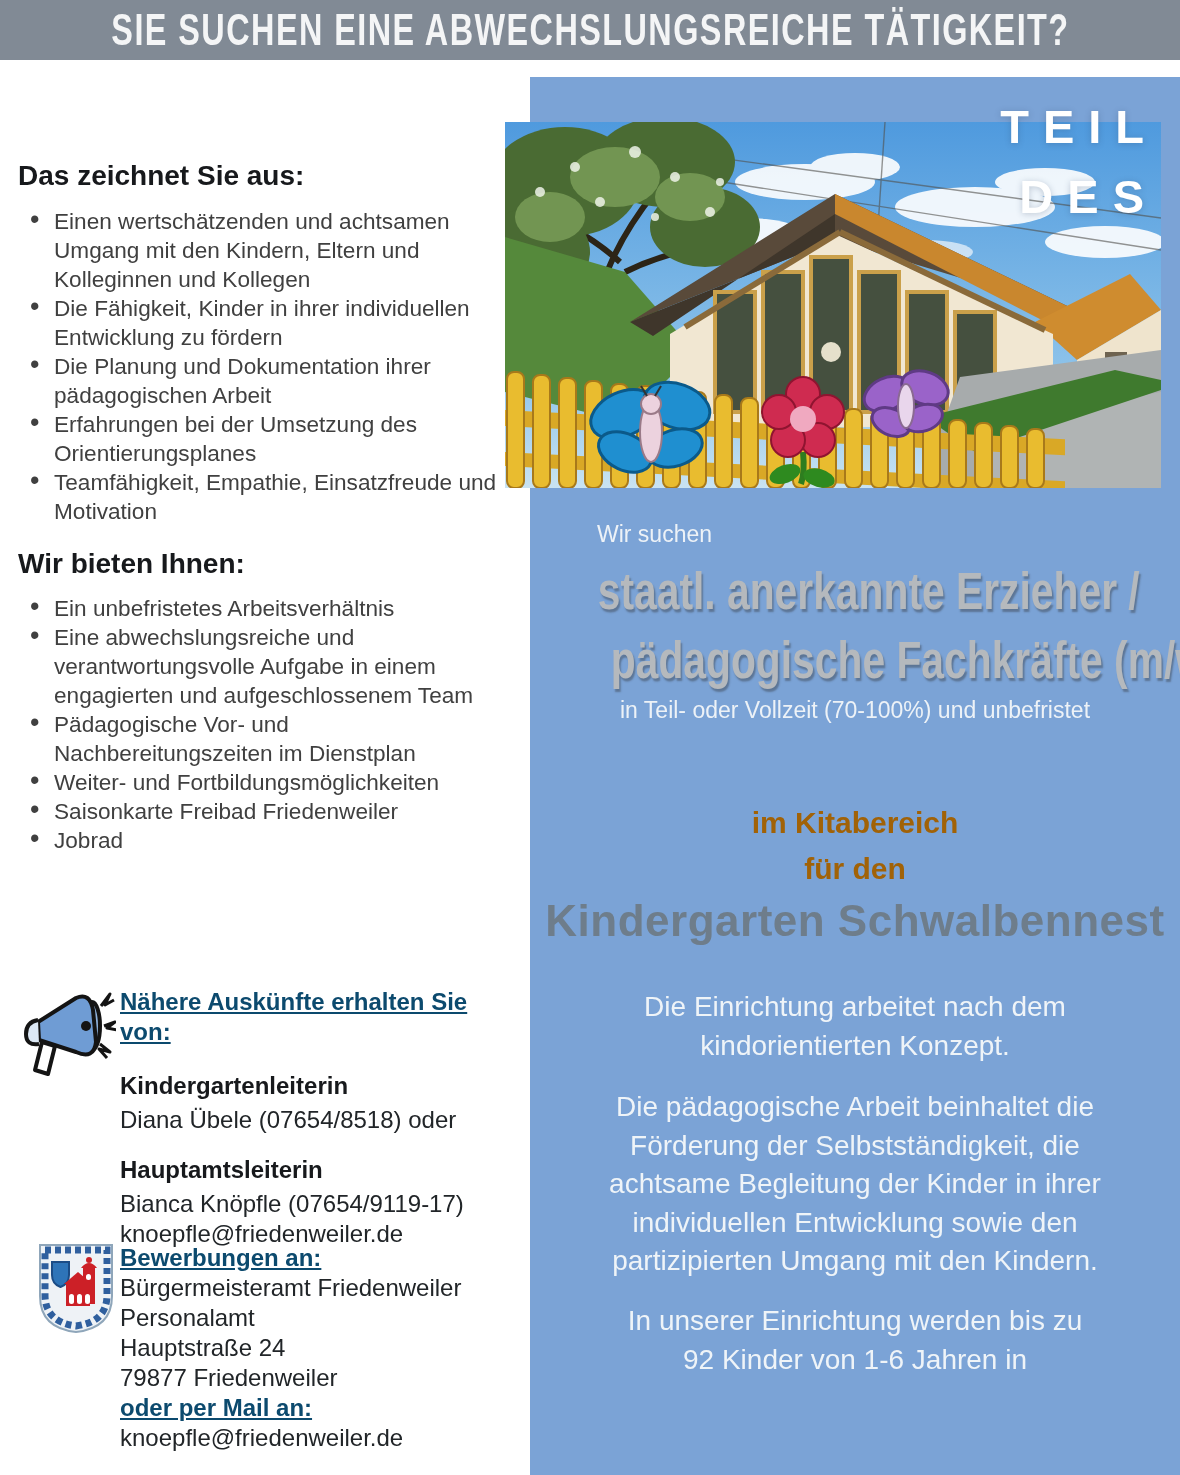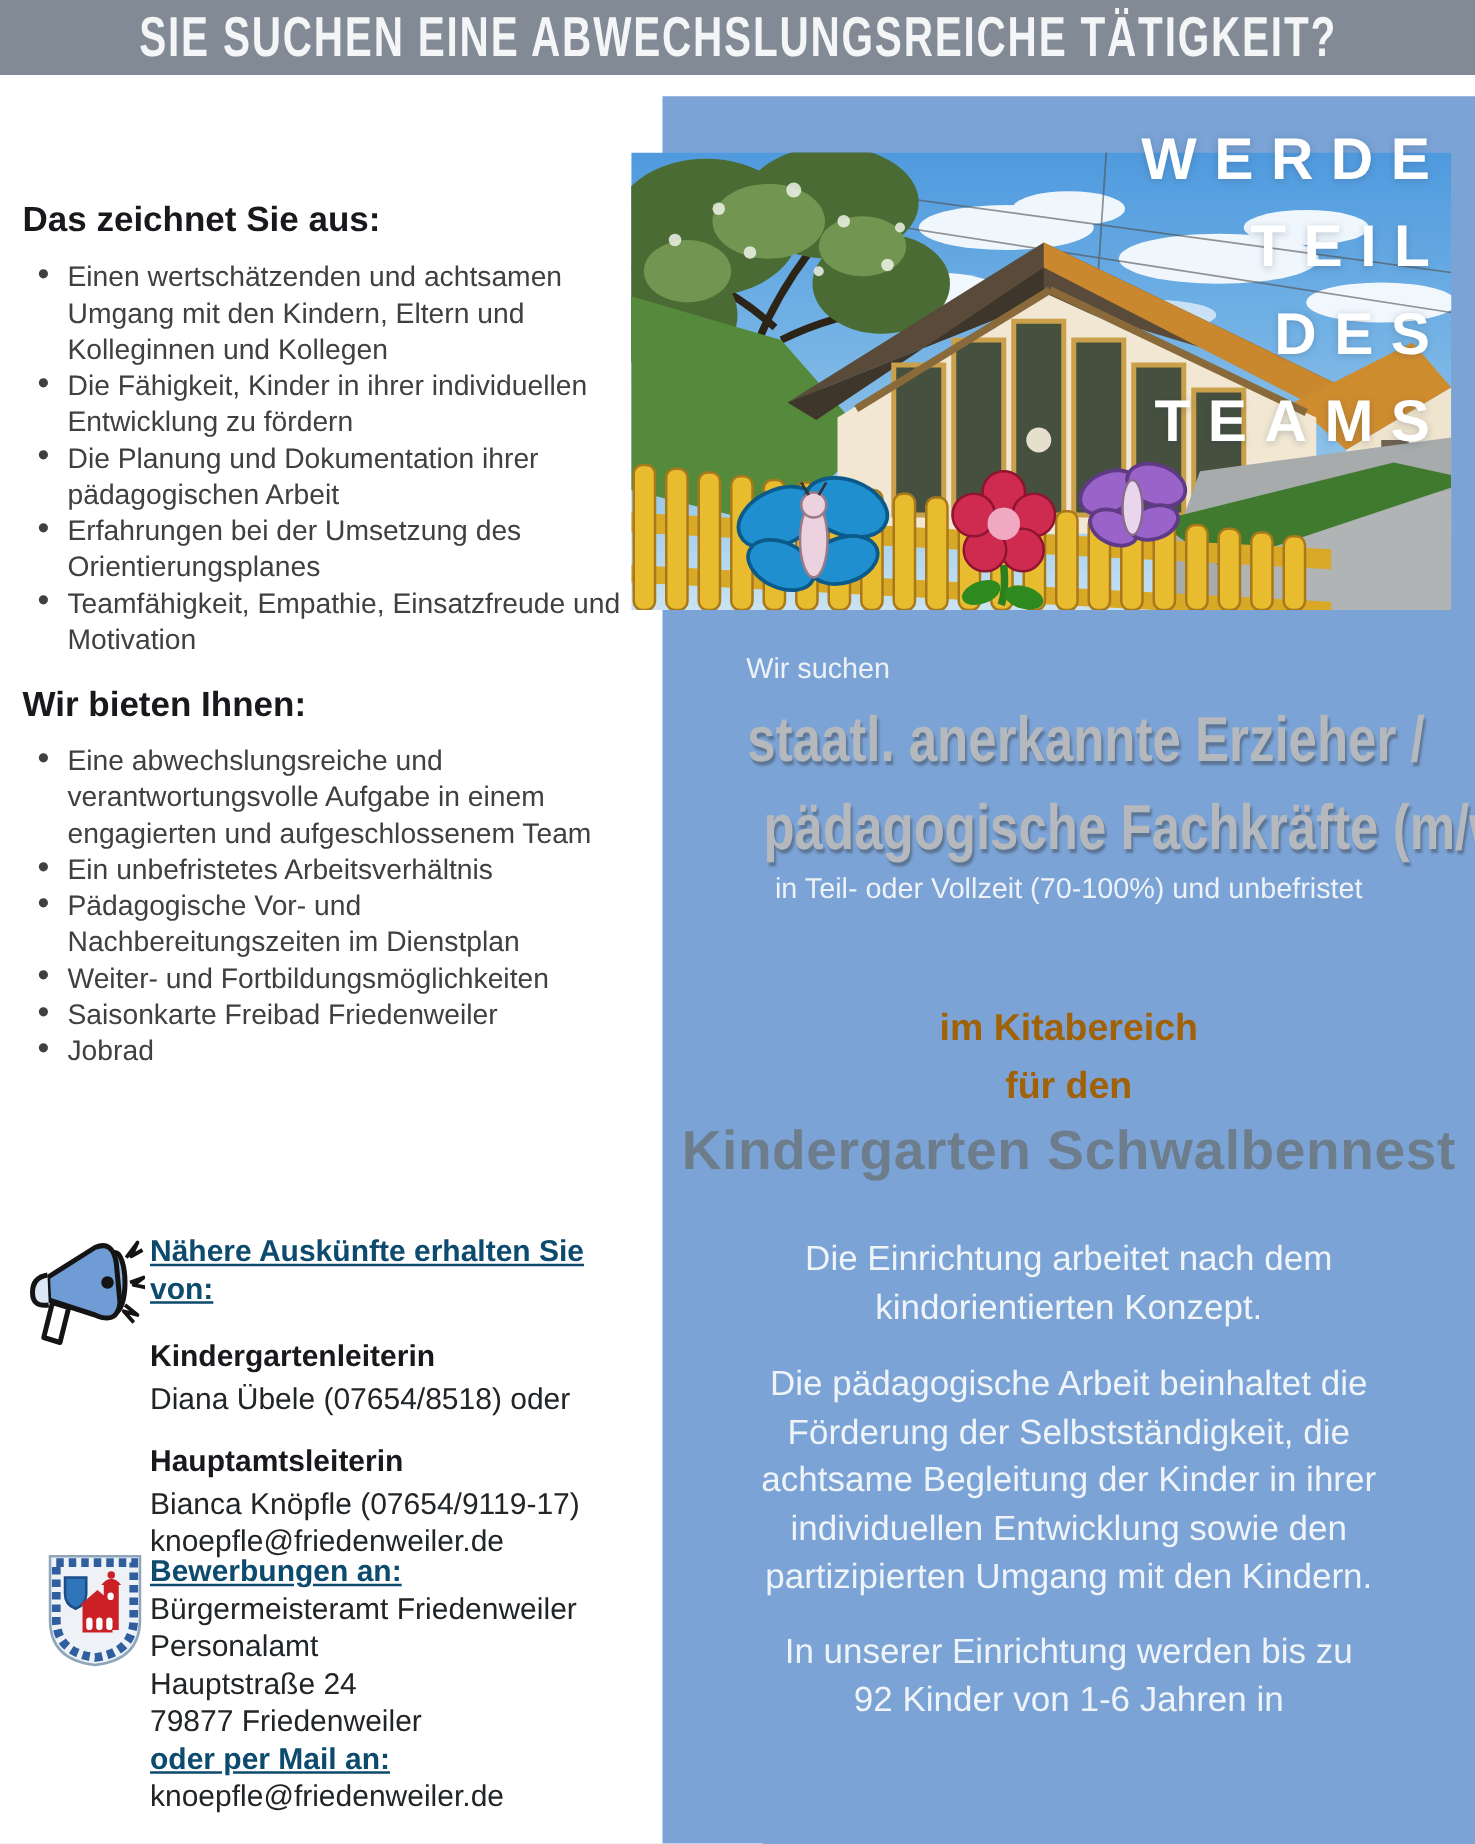--- a/index.html
+++ b/index.html
@@ -203,41 +203,39 @@
         <ellipse cx="382" cy="272" rx="24" ry="16" fill="#9a63c9" stroke="#5f3a85" stroke-width="3" transform="rotate(-25 382 272)"></ellipse>
         <ellipse cx="420" cy="266" rx="24" ry="16" fill="#9a63c9" stroke="#5f3a85" stroke-width="3" transform="rotate(20 420 266)"></ellipse>
         <ellipse cx="386" cy="300" rx="20" ry="13" fill="#9a63c9" stroke="#5f3a85" stroke-width="3" transform="rotate(25 386 300)"></ellipse>
         <ellipse cx="418" cy="296" rx="20" ry="13" fill="#9a63c9" stroke="#5f3a85" stroke-width="3" transform="rotate(-18 418 296)"></ellipse>
         <ellipse cx="401" cy="284" rx="8" ry="22" fill="#e9d6ec" stroke="#8a6a92" stroke-width="2"></ellipse>
       </g>
     </svg>
   </div>
 
   <div class="hero">
-    <div>WERDE</div>
     <div>TEIL</div>
     <div>DES</div>
-    <div>TEAMS</div>
   </div>
 
   <div class="h-left" style="top:160px">Das zeichnet Sie aus:</div>
   <ul class="bullets" style="top:207px">
 
   <li class="bullet-item">Einen wertschätzenden und achtsamen Umgang mit den Kindern, Eltern und Kolleginnen und Kollegen</li>
       <li class="bullet-item">Die Fähigkeit, Kinder in ihrer individuellen Entwicklung zu fördern</li>
       <li class="bullet-item">Die Planung und Dokumentation ihrer pädagogischen Arbeit</li>
       <li class="bullet-item">Erfahrungen bei der Umsetzung des Orientierungsplanes</li>
       <li class="bullet-item">Teamfähigkeit, Empathie, Einsatzfreude und Motivation</li>
     </ul>
 
   <div class="h-left" style="top:548px">Wir bieten Ihnen:</div>
   <ul class="bullets" style="top:594px">
 
-  <li class="bullet-item">Eine abwechslungsreiche und verantwortungsvolle Aufgabe in einem engagierten und aufgeschlossenem Team</li>
-      <li class="bullet-item">Ein unbefristetes Arbeitsverhältnis</li>
+  <li class="bullet-item">Ein unbefristetes Arbeitsverhältnis</li>
+      <li class="bullet-item">Eine abwechslungsreiche und verantwortungsvolle Aufgabe in einem engagierten und aufgeschlossenem Team</li>
       <li class="bullet-item">Pädagogische Vor- und Nachbereitungszeiten im Dienstplan</li>
       <li class="bullet-item">Weiter- und Fortbildungsmöglichkeiten</li>
       <li class="bullet-item">Saisonkarte Freibad Friedenweiler</li>
       <li class="bullet-item">Jobrad</li>
     </ul>
 
   <div class="icon-abs" style="left:8px;top:986px;width:108px;height:102px">
     <svg width="108" height="102" viewBox="0 0 108 102">
       <ellipse cx="84" cy="40" rx="8" ry="24" fill="#8fb3de" stroke="#141414" stroke-width="4"></ellipse>
       <path d="M30,36 L68,12 Q82,6 85,24 L88,56 Q86,74 68,66 L31,54 Z" fill="#6f9cd4" stroke="#141414" stroke-width="4" stroke-linejoin="round"></path>

